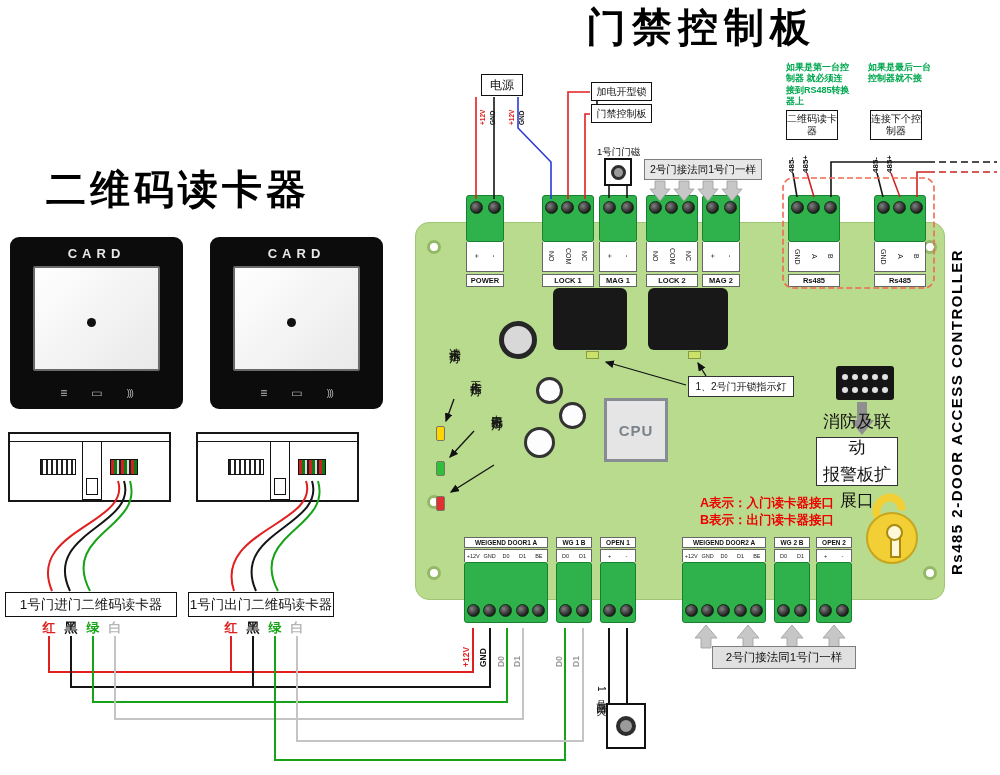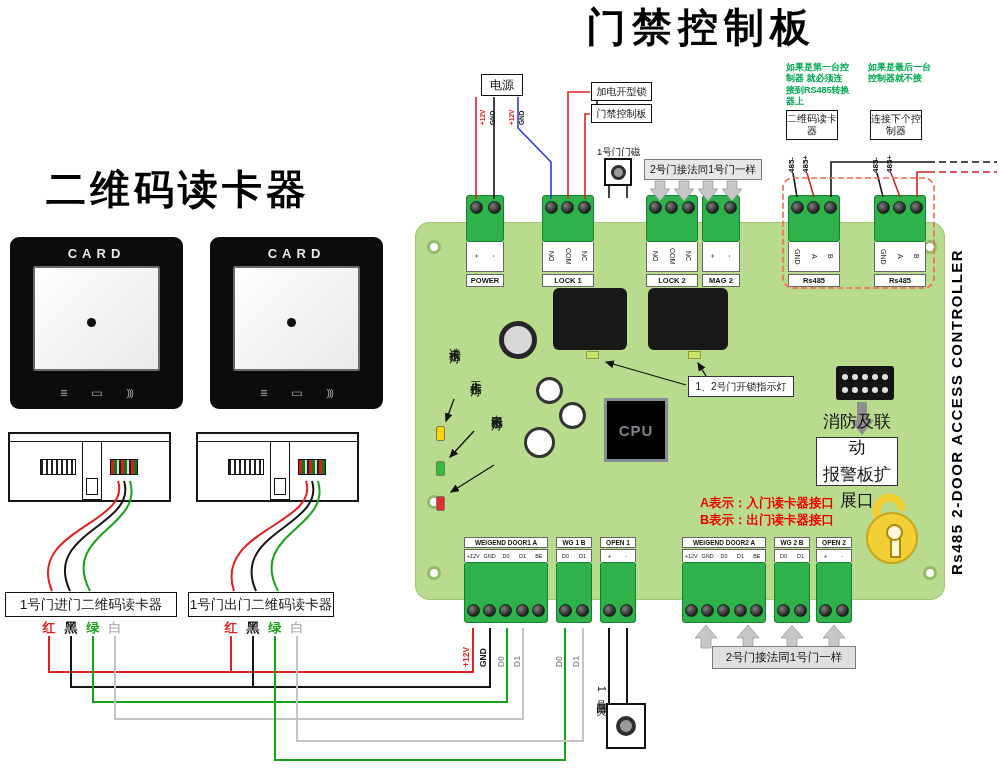--- a/index.html
+++ b/index.html
@@ -40,21 +40,21 @@
           display:flex;align-items:center;justify-content:center;font-size:13.5px;white-space:nowrap}
   .wtag{position:absolute;top:619px;width:22px;text-align:center;font-size:13px;font-weight:700;z-index:4}
 
   
   .board{position:absolute;left:415px;top:222px;width:530px;height:378px;background:#b9db8e;
          border:1px solid #9fc574;border-radius:14px;z-index:1}
   .hole{position:absolute;width:14px;height:14px;border-radius:50%;background:#fff;border:3px solid #93b968;z-index:2}
   .relay{position:absolute;background:#181818;border-radius:6px;z-index:2}
   .cap{position:absolute;border-radius:50%;background:#fdfdfd;border:3px solid #333;z-index:2}
   .cap.big{background:#d8d8d8;border:5px solid #262626}
-  .cpu{position:absolute;left:604px;top:398px;width:64px;height:64px;background:#000000;border:3px solid #868c92;
+  .cpu{position:absolute;left:604px;top:398px;width:64px;height:64px;background:#e5e5e5;border:3px solid #868c92;
        display:flex;align-items:center;justify-content:center;color:#7c838a;font-weight:700;font-size:15px;
        letter-spacing:1px;z-index:2}
   .header-conn{position:absolute;left:836px;top:366px;width:58px;height:34px;background:#151515;border-radius:3px;
        display:grid;grid-template-columns:repeat(5,1fr);grid-template-rows:repeat(2,1fr);place-items:center;
        padding:4px;z-index:2}
   .header-conn i{width:6px;height:6px;background:#e2e2e2;border-radius:50%}
   .led{position:absolute;left:436px;width:9px;height:15px;border:1px solid #776;border-radius:2px;z-index:2}
   .miniled{position:absolute;width:13px;height:8px;background:#cbe26a;border:1px solid #8a9a44;z-index:2}
   .padlock-shackle{position:absolute;left:872px;top:494px;width:34px;height:32px;border:8px solid #f2cf35;
        border-radius:50%;border-bottom-color:transparent;transform:rotate(-40deg);z-index:2}
@@ -287,20 +287,31 @@
         <div class="screw"></div>
         <div class="screw"></div>
       </div>
       <div class="pins">
         <div class="pin">NO</div>
         <div class="pin">COM</div>
         <div class="pin">NC</div>
       </div>
       <div class="tname">LOCK 1</div>
     </div>
+  <div class="tblock t-top" style="left:599px;width:38px">
+      <div class="screws">
+        <div class="screw"></div>
+        <div class="screw"></div>
+      </div>
+      <div class="pins">
+        <div class="pin">+</div>
+        <div class="pin">-</div>
+      </div>
+      <div class="tname">MAG 1</div>
+    </div>
   <div class="tblock t-top" style="left:646px;width:52px">
       <div class="screws">
         <div class="screw"></div>
         <div class="screw"></div>
         <div class="screw"></div>
       </div>
       <div class="pins">
         <div class="pin">NO</div>
         <div class="pin">COM</div>
         <div class="pin">NC</div>

